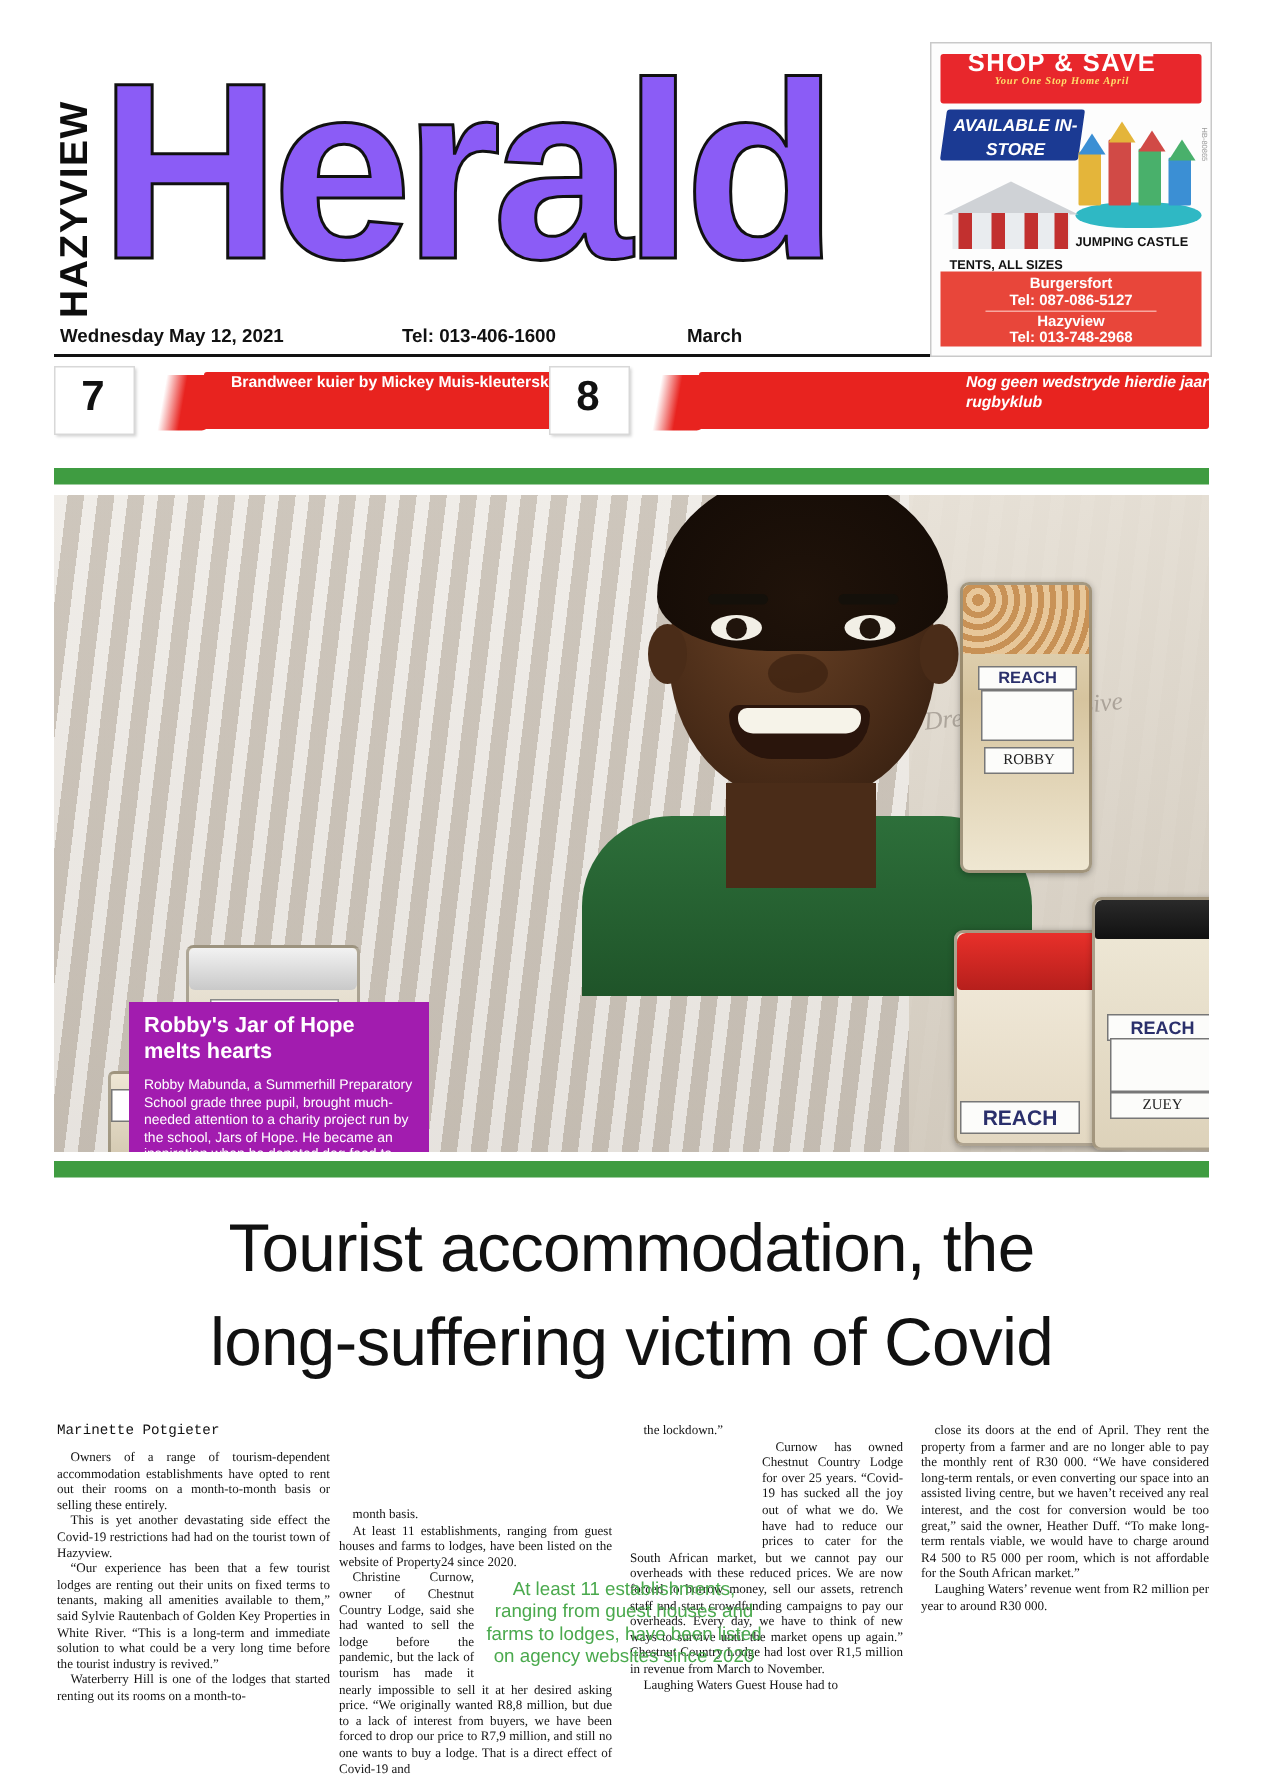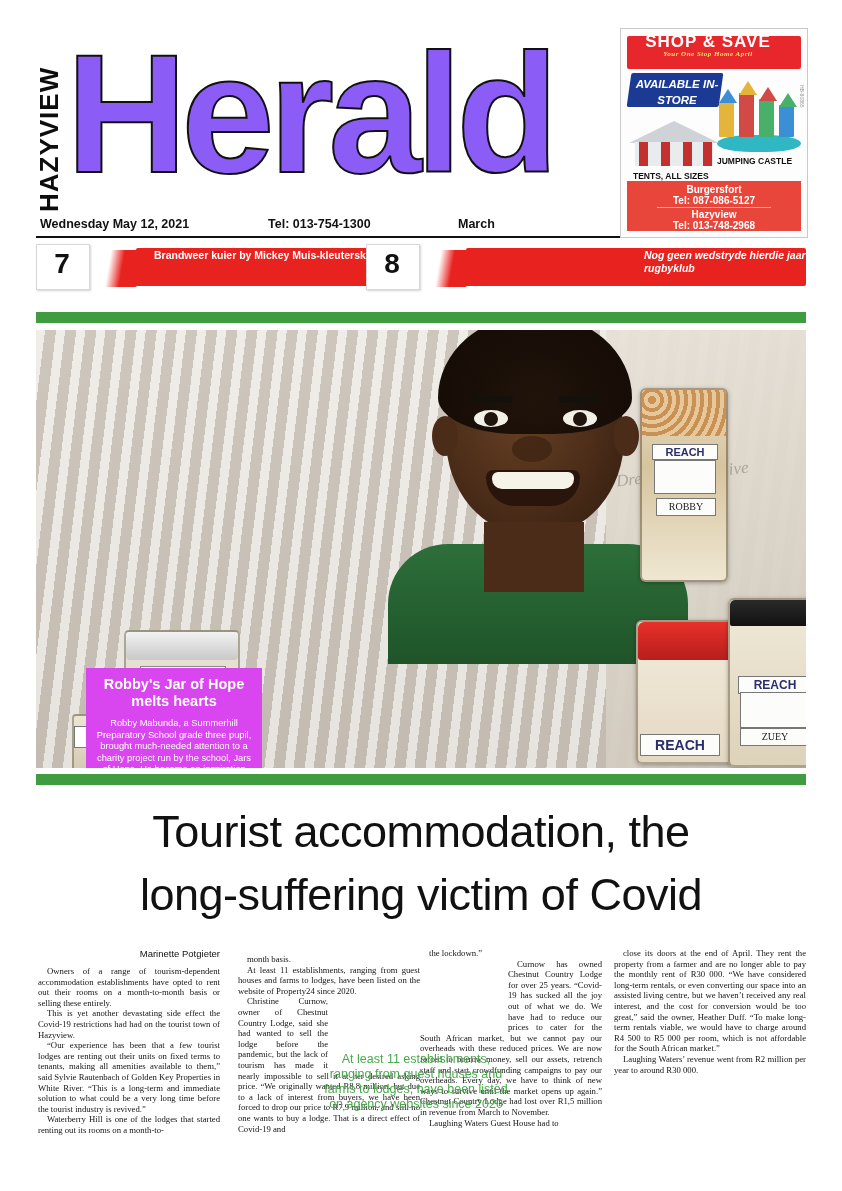--- a/index.html
+++ b/index.html
@@ -159,62 +159,62 @@
     font-family:"Liberation Sans", sans-serif;font-weight:bold;font-size:19px;
     color:#1b4e9b;text-align:center;line-height:40px;}
   .ph-jar-left{position:absolute;left:36px;top:384px;width:80px;height:58px;
     background:linear-gradient(180deg,#eee6d4,#d3c8b0);border:2px solid rgba(80,70,50,.4);
     border-radius:4px;}
   .ph-lbl-ch{position:absolute;left:38px;top:396px;width:56px;height:20px;background:#fff;
     border:1px solid #777;font-family:"Liberation Sans", sans-serif;font-weight:bold;
     font-size:13px;color:#2a2f6b;text-align:center;line-height:20px;}
 
   
-  .capbox{position:absolute;left:50px;top:338px;width:176px;height:150px;
-    background:#d946ef;color:#fff;padding:8px 10px;box-sizing:border-box;text-align:center;}
+  .capbox{position:absolute;left:50px;top:338px;width:200px;height:150px;
+    background:#a21caf;color:#fff;padding:8px 10px;box-sizing:border-box;}
   .cap-title{font-family:"Liberation Sans", sans-serif;font-weight:bold;
     font-size:14.5px;line-height:17px;margin:0 0 8px 0;}
   .cap-body{font-family:"Liberation Sans", sans-serif;font-size:9.3px;
     line-height:11.6px;margin:0;}
 
   
   .headline{position:absolute;left:36px;top:800px;width:770px;height:130px;
     font-family:"Liberation Sans", sans-serif;font-weight:normal;
     font-size:45px;line-height:63px;color:#111;text-align:center;
     letter-spacing:-0.5px;}
   .hl-line{display:block;}
 
   
-  .byline{position:absolute;left:38px;top:948px;width:182px;text-align:right;
-    font-family:Liberation Sans, sans-serif;font-size:9.5px;color:#111;}
+  .byline{position:absolute;left:38px;top:948px;width:182px;text-align:left;
+    font-family:Liberation Mono, monospace;font-size:9.5px;color:#111;}
   .col{position:absolute;top:966px;width:182px;
     font-family:"Liberation Serif", serif;font-size:8.7px;line-height:10.6px;
     color:#141414;text-align:justify;}
   .col p{margin:0;text-indent:9px;}
   .c1{left:38px;top:966px;}
-  .c2{left:226px;top:954px;margin-left:12px;}
+  .c2{left:226px;top:1004px;}
   .c3{left:420px;top:948px;}
   .c4{left:614px;top:948px;width:192px;}
   .pull{position:absolute;left:320px;top:1052px;width:192px;
     font-family:"Liberation Sans", sans-serif;font-size:12.5px;line-height:15px;
     color:#4aa94d;text-align:center;}
   .wrap-l{float:left;width:88px;height:66px;shape-outside:inset(0);}
   .wrap-r{float:right;width:92px;height:66px;}
 </style>
 </head>
 <body>
 
 <div class="page">
 
   <div class="masthead">
     <div class="hazyview">HAZYVIEW</div>
     <div class="herald">Herald</div>
     <div class="mast-meta">
       <span class="mm-date">Wednesday May 12, 2021</span>
-      <span class="mm-tel">Tel: 013-754-1300</span>
+      <span class="mm-tel">Tel: 013-406-1600</span>
       <span class="mm-free">March</span>
     </div>
   </div>
   <div class="mast-rule"></div>
 
   <div class="adbox">
     <div class="ad-banner"></div>
     <div class="ad-banner-t1">SHOP &amp; SAVE</div>
     <div class="ad-banner-t2">Your One Stop Home April</div>
     <div class="ad-avail"></div>

